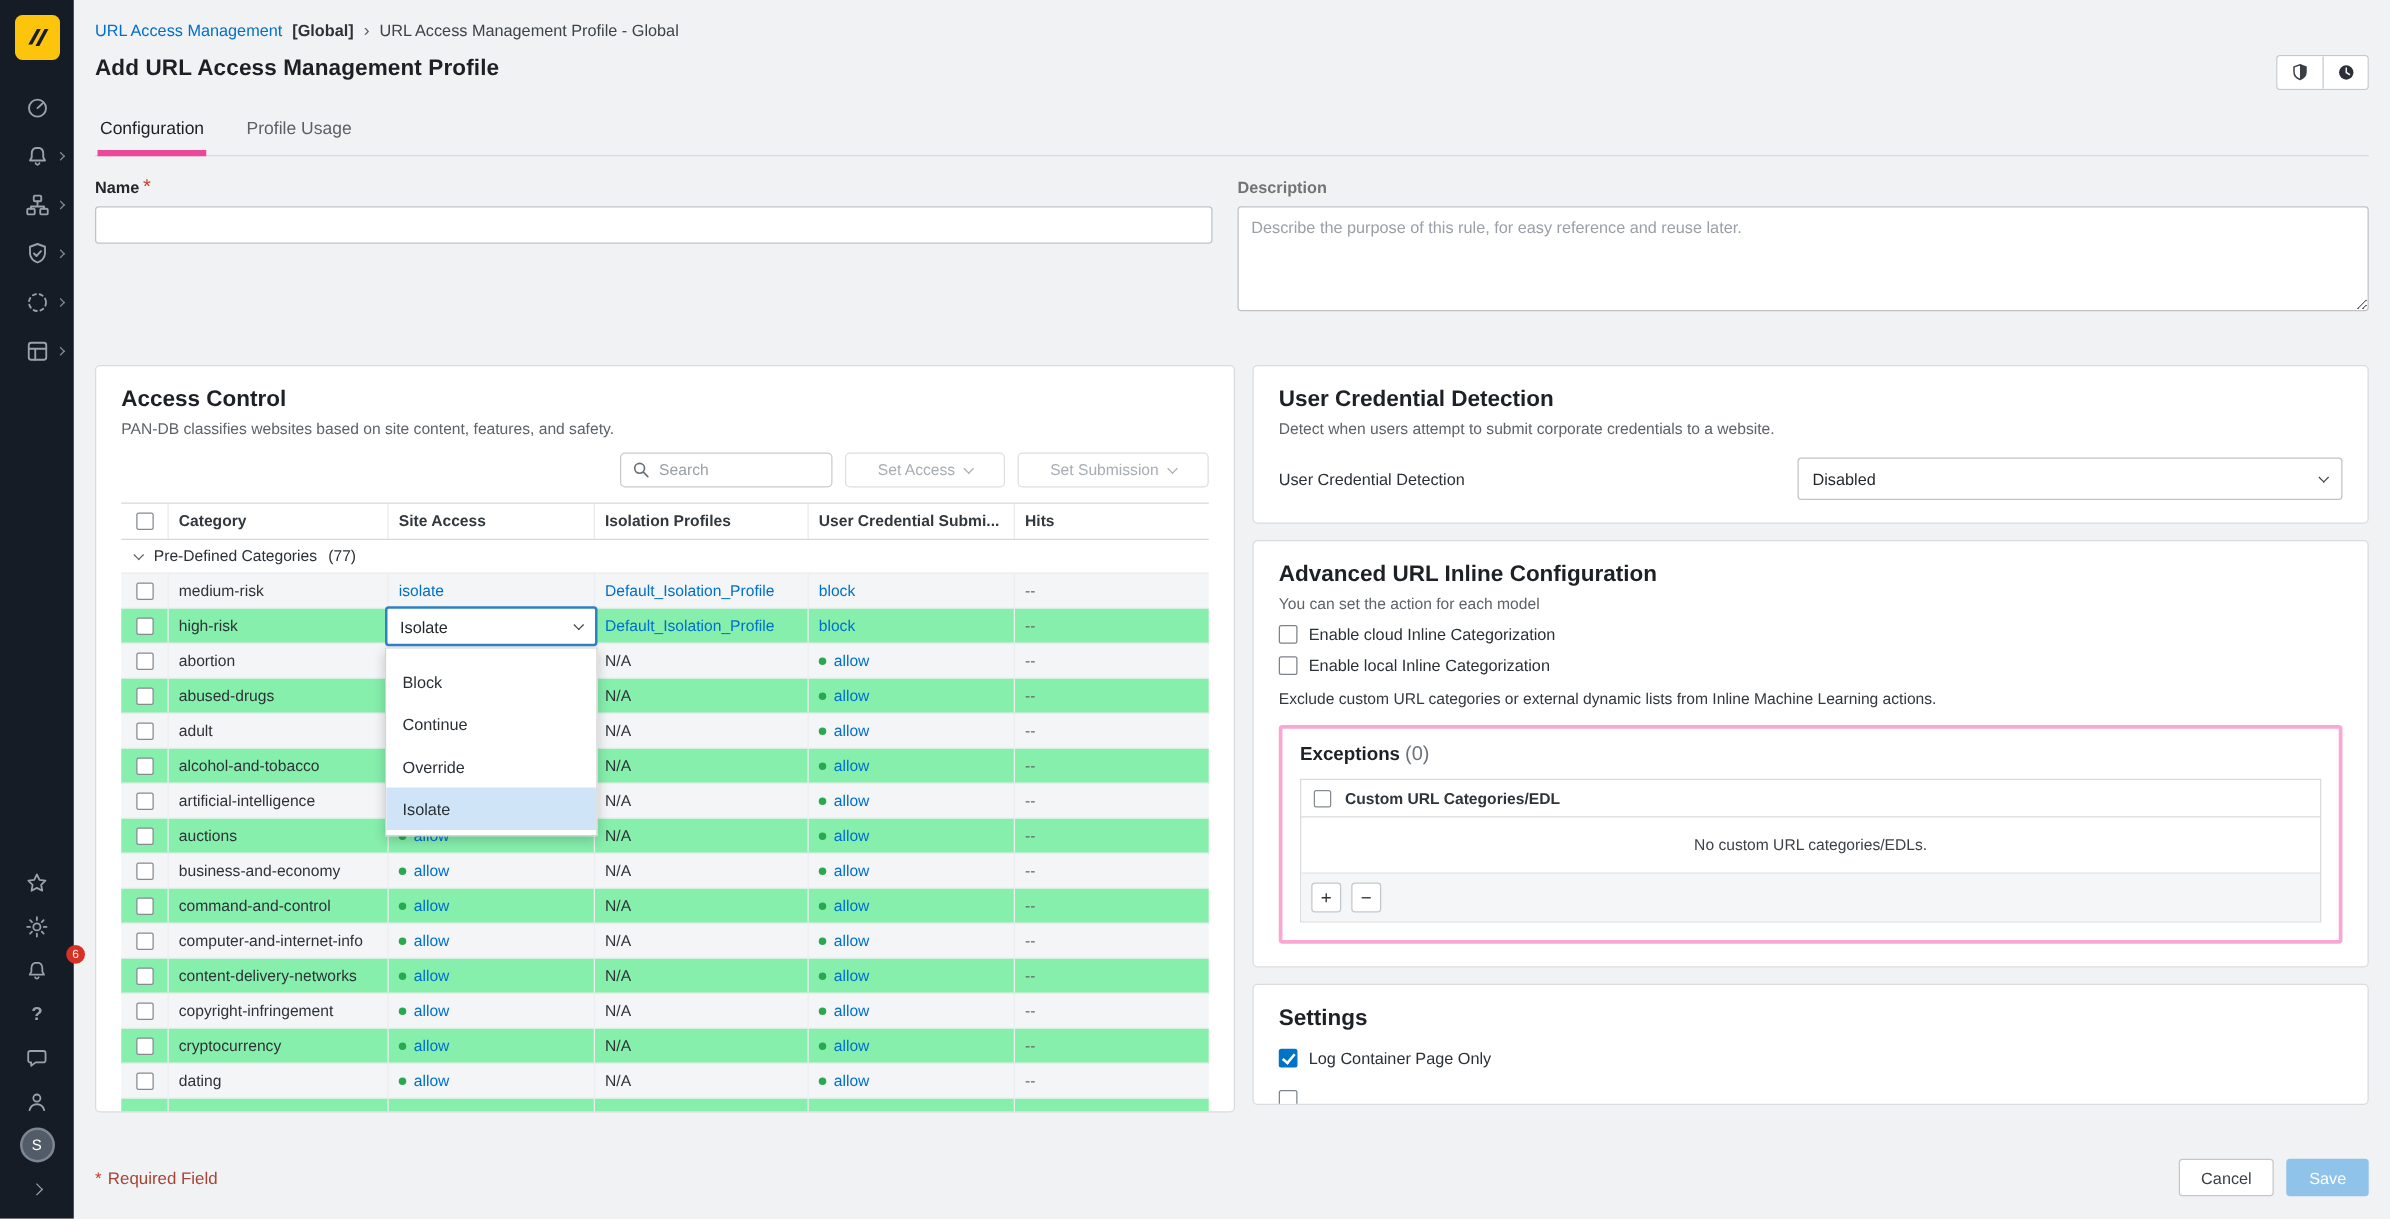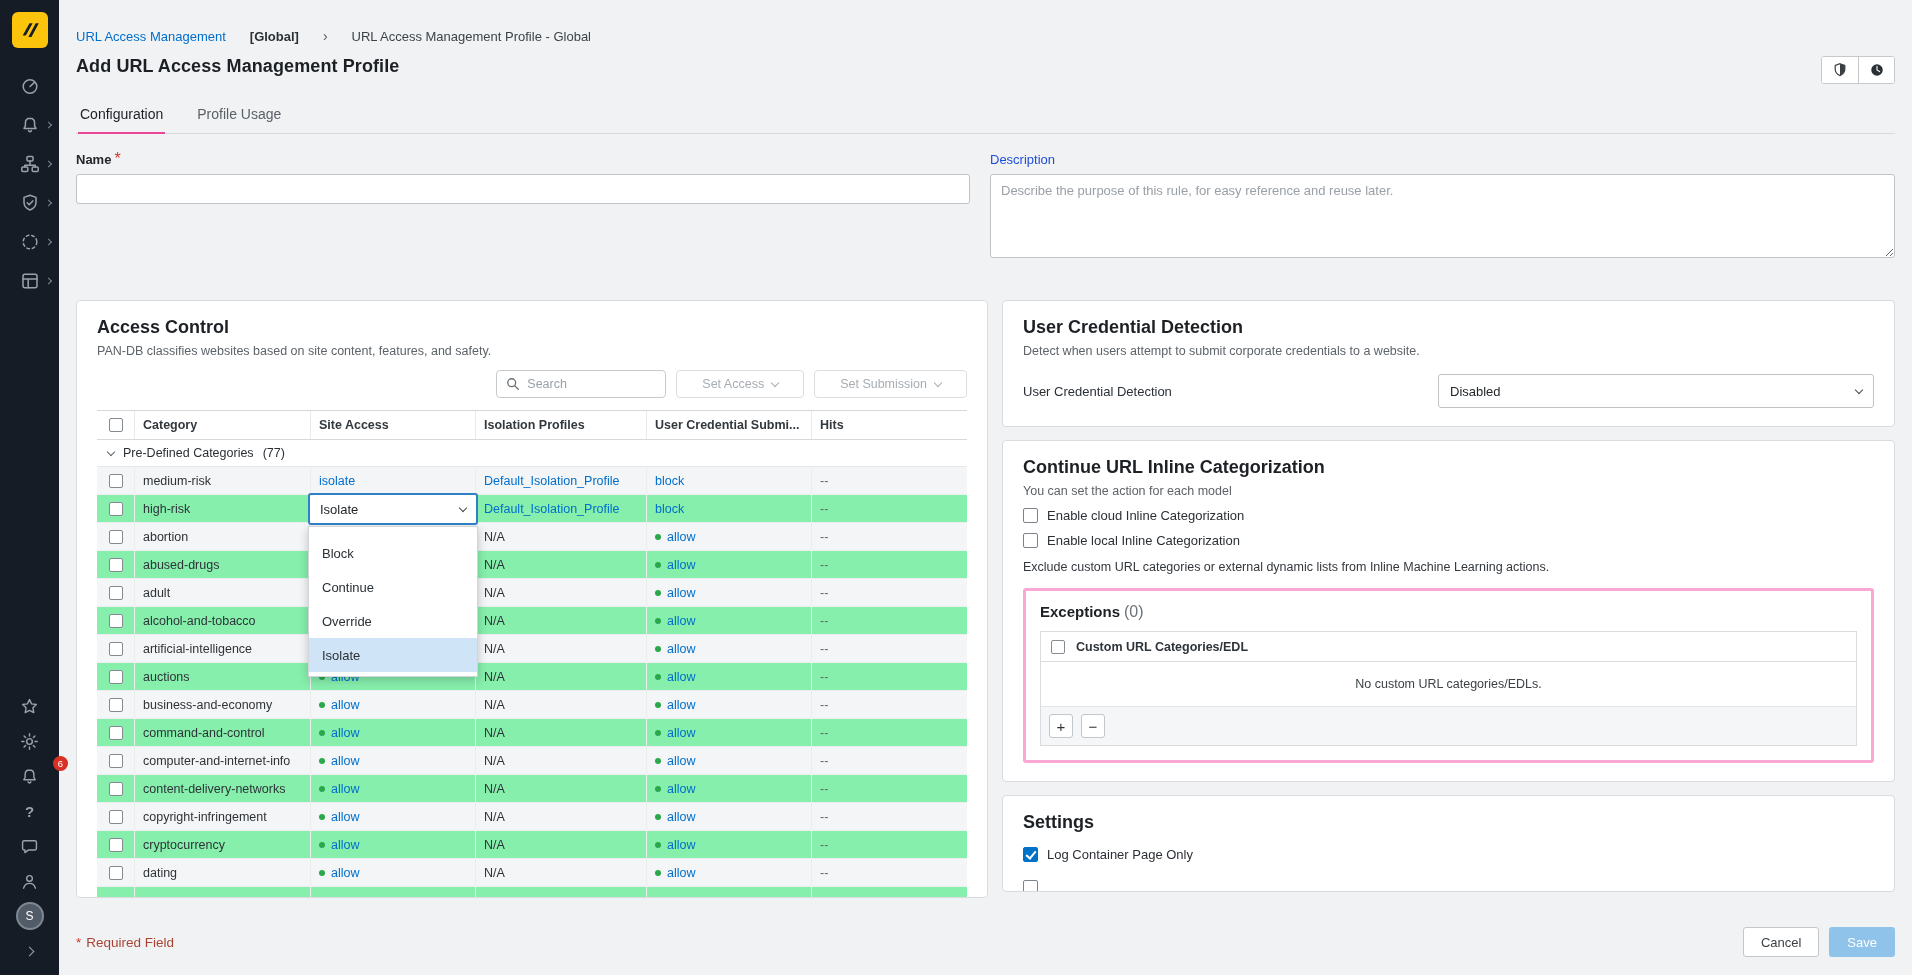--- a/index.html
+++ b/index.html
@@ -16,38 +16,38 @@
 .nav-bottom{margin-top:auto;display:flex;flex-direction:column;align-items:center;gap:7px}
 .nav-bottom .nav-item{height:28px}
 .help-glyph{color:#99a2ac;font-size:15px;font-weight:700}
 .bell-wrap{position:relative}
 .badge{position:absolute;top:-6px;right:-9px;min-width:15px;height:15px;border-radius:8px;background:#d93025;color:#fff;font-size:9.5px;display:flex;align-items:center;justify-content:center;padding:0 3px}
 .avatar{width:28px;height:28px;border-radius:50%;background:#515c68;border:2px solid #7d8792;color:#fff;font-size:12px;display:flex;align-items:center;justify-content:center}
 .collapse-chev{width:7px;height:7px;border-right:1.6px solid #99a2ac;border-bottom:1.6px solid #99a2ac;transform:rotate(-45deg)}
 
 
 .main{flex:1;position:relative;padding:0 17px;height:975px}
-.breadcrumb{padding-top:28px;font-size:13px;color:#3c4349;display:flex;gap:24px;align-items:center}
+.breadcrumb{padding-top:16px;font-size:13px;color:#3c4349;display:flex;gap:8px;align-items:center}
 .bc-link{color:#006fcc;cursor:pointer}
 .bc-sep{color:#565c62;font-size:14px}
 .page-head{display:flex;justify-content:space-between;align-items:flex-start;margin-top:12px}
 .page-title{font-size:18px;font-weight:700;color:#1c2025;letter-spacing:.1px}
 .head-actions{display:flex;border:1px solid #c6c9cc;border-radius:3px;overflow:hidden;background:#fff}
 .head-btn{width:36px;height:26px;display:flex;align-items:center;justify-content:center;cursor:pointer;background:#fff}
 .head-btn + .head-btn{border-left:1px solid #c6c9cc}
 
 .tabs{display:flex;gap:30px;margin-top:14px;border-bottom:1px solid #d8dade;padding-left:2px}
 .tab{padding:8px 2px 10px;font-size:14px;color:#5c6166;cursor:pointer}
-.tab.active{color:#1c2025;border-bottom:2px solid #ec4899;margin-bottom:-1px;font-weight:400}
+.tab.active{color:#1c2025;border-bottom:5px solid #ec4899;margin-bottom:-1px;font-weight:400}
 
 .form-row{display:flex;gap:20px;margin-top:16px}
 .field-name{width:894px}
 .field-desc{flex:1}
 .flabel{font-size:13px;font-weight:700;color:#23272b}
-.flabel.plain{font-weight:400;color:#1d4ed8}
+.flabel.plain{font-weight:700;color:#737373}
 .req{color:#d0392e;margin-left:3px}
 .text-input{margin-top:6px;width:100%;height:30px;border:1px solid #bfc3c7;border-radius:3px;padding:0 8px;font-family:"Liberation Sans",sans-serif;font-size:13px;background:#fff}
 .desc-area{margin-top:6px;width:100%;height:84px;border:1px solid #bfc3c7;border-radius:3px;padding:8px 10px;font-family:"Liberation Sans",sans-serif;font-size:13px;color:#24282c;background:#fff;resize:both}
 .desc-area::placeholder,.text-input::placeholder,.search-box input::placeholder{color:#9aa0a6}
 
 .content-row{display:flex;gap:14px;margin-top:38px;align-items:flex-start}
 .card{background:#fff;border:1px solid #d9dbde;border-radius:4px}
 
 
 .card-access{width:912px;height:598px;overflow:hidden;padding:16px 20px 0}
@@ -572,21 +572,21 @@
           <div class="ucd-row">
             <span class="ucd-label">User Credential Detection</span>
             <div class="select-box">
               <span>Disabled</span>
               <span class="chev"></span>
             </div>
           </div>
         </section>
 
         <section class="card card-pad">
-          <h2 class="card-title">Continue URL Inline Categorization</h2>
+          <h2 class="card-title">Advanced URL Inline Configuration</h2>
           <div class="card-sub">You can set the action for each model</div>
           <div class="checks">
               <div class="check-row">
                 <div class="cb"></div>
                 <span>Enable cloud Inline Categorization</span>
               </div>
               <div class="check-row">
                 <div class="cb"></div>
                 <span>Enable local Inline Categorization</span>
               </div>

